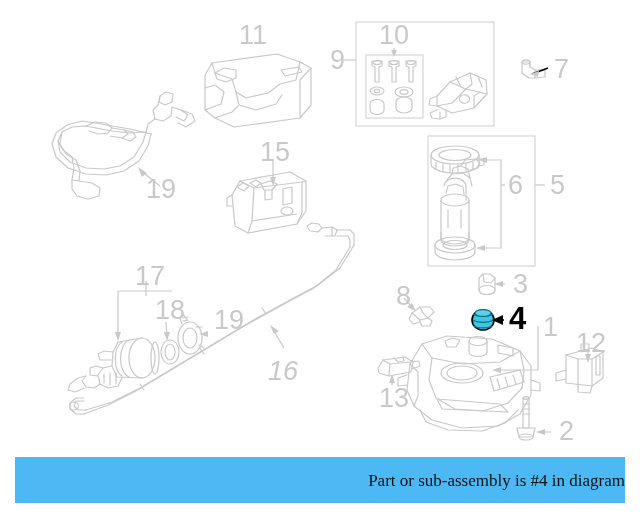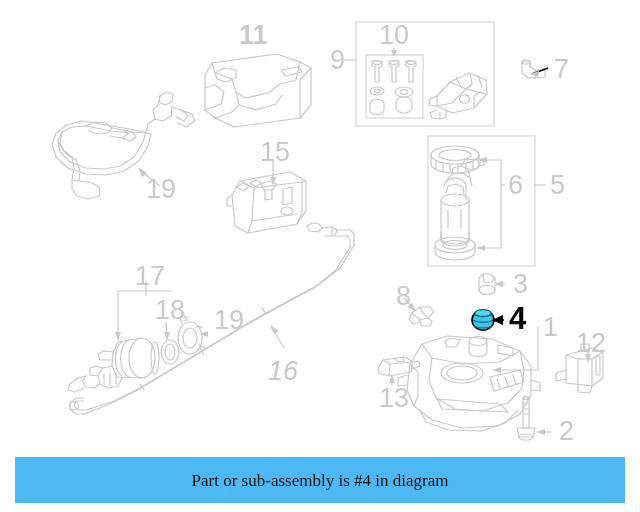--- a/index.html
+++ b/index.html
@@ -27,21 +27,21 @@
     font-size:31px;
     line-height:31px;
   }
 
   #notice-banner{
     position:absolute;
     left:15px;top:457px;
     width:610px;height:46px;
     background:#4cb9f4;
     display:flex;flex-direction:column;
-    align-items:center;justify-content:center;
+    align-items:flex-end;justify-content:center;
     text-align:center;
   }
   #notice-banner .banner-line{
     color:#111111;
     font-size:17px;
     line-height:21px;
     font-family:"Liberation Serif", serif;
     white-space:nowrap;
   }
 </style>
@@ -330,21 +330,21 @@
   <div class="callout-label" style="left:543px;top:314px;">1</div>
   <div class="callout-label" style="left:559px;top:418px;">2</div>
   <div class="callout-label" style="left:513px;top:271px;">3</div>
   <div class="callout-label highlight" style="left:509px;top:303px;">4</div>
   <div class="callout-label" style="left:550px;top:172px;">5</div>
   <div class="callout-label" style="left:508px;top:172px;">6</div>
   <div class="callout-label" style="left:554px;top:56px;">7</div>
   <div class="callout-label" style="left:396px;top:283px;">8</div>
   <div class="callout-label" style="left:330px;top:47px;">9</div>
   <div class="callout-label" style="left:379px;top:22px;">10</div>
-  <div class="callout-label" style="left:239px;top:22px;font-weight:bold;">11</div>
+  <div class="callout-label" style="left:239px;top:22px;">11</div>
   <div class="callout-label" style="left:576px;top:330px;">12</div>
   <div class="callout-label" style="left:379px;top:385px;">13</div>
   <div class="callout-label" style="left:260px;top:139px;">15</div>
   <div class="callout-label" style="left:146px;top:176px;">19</div>
   <div class="callout-label" style="left:268px;top:358px;font-style:italic;">16</div>
   <div class="callout-label" style="left:135px;top:263px;">17</div>
   <div class="callout-label" style="left:155px;top:297px;">18</div>
   <div class="callout-label" style="left:214px;top:307px;">19</div>
 
   <div id="notice-banner">

